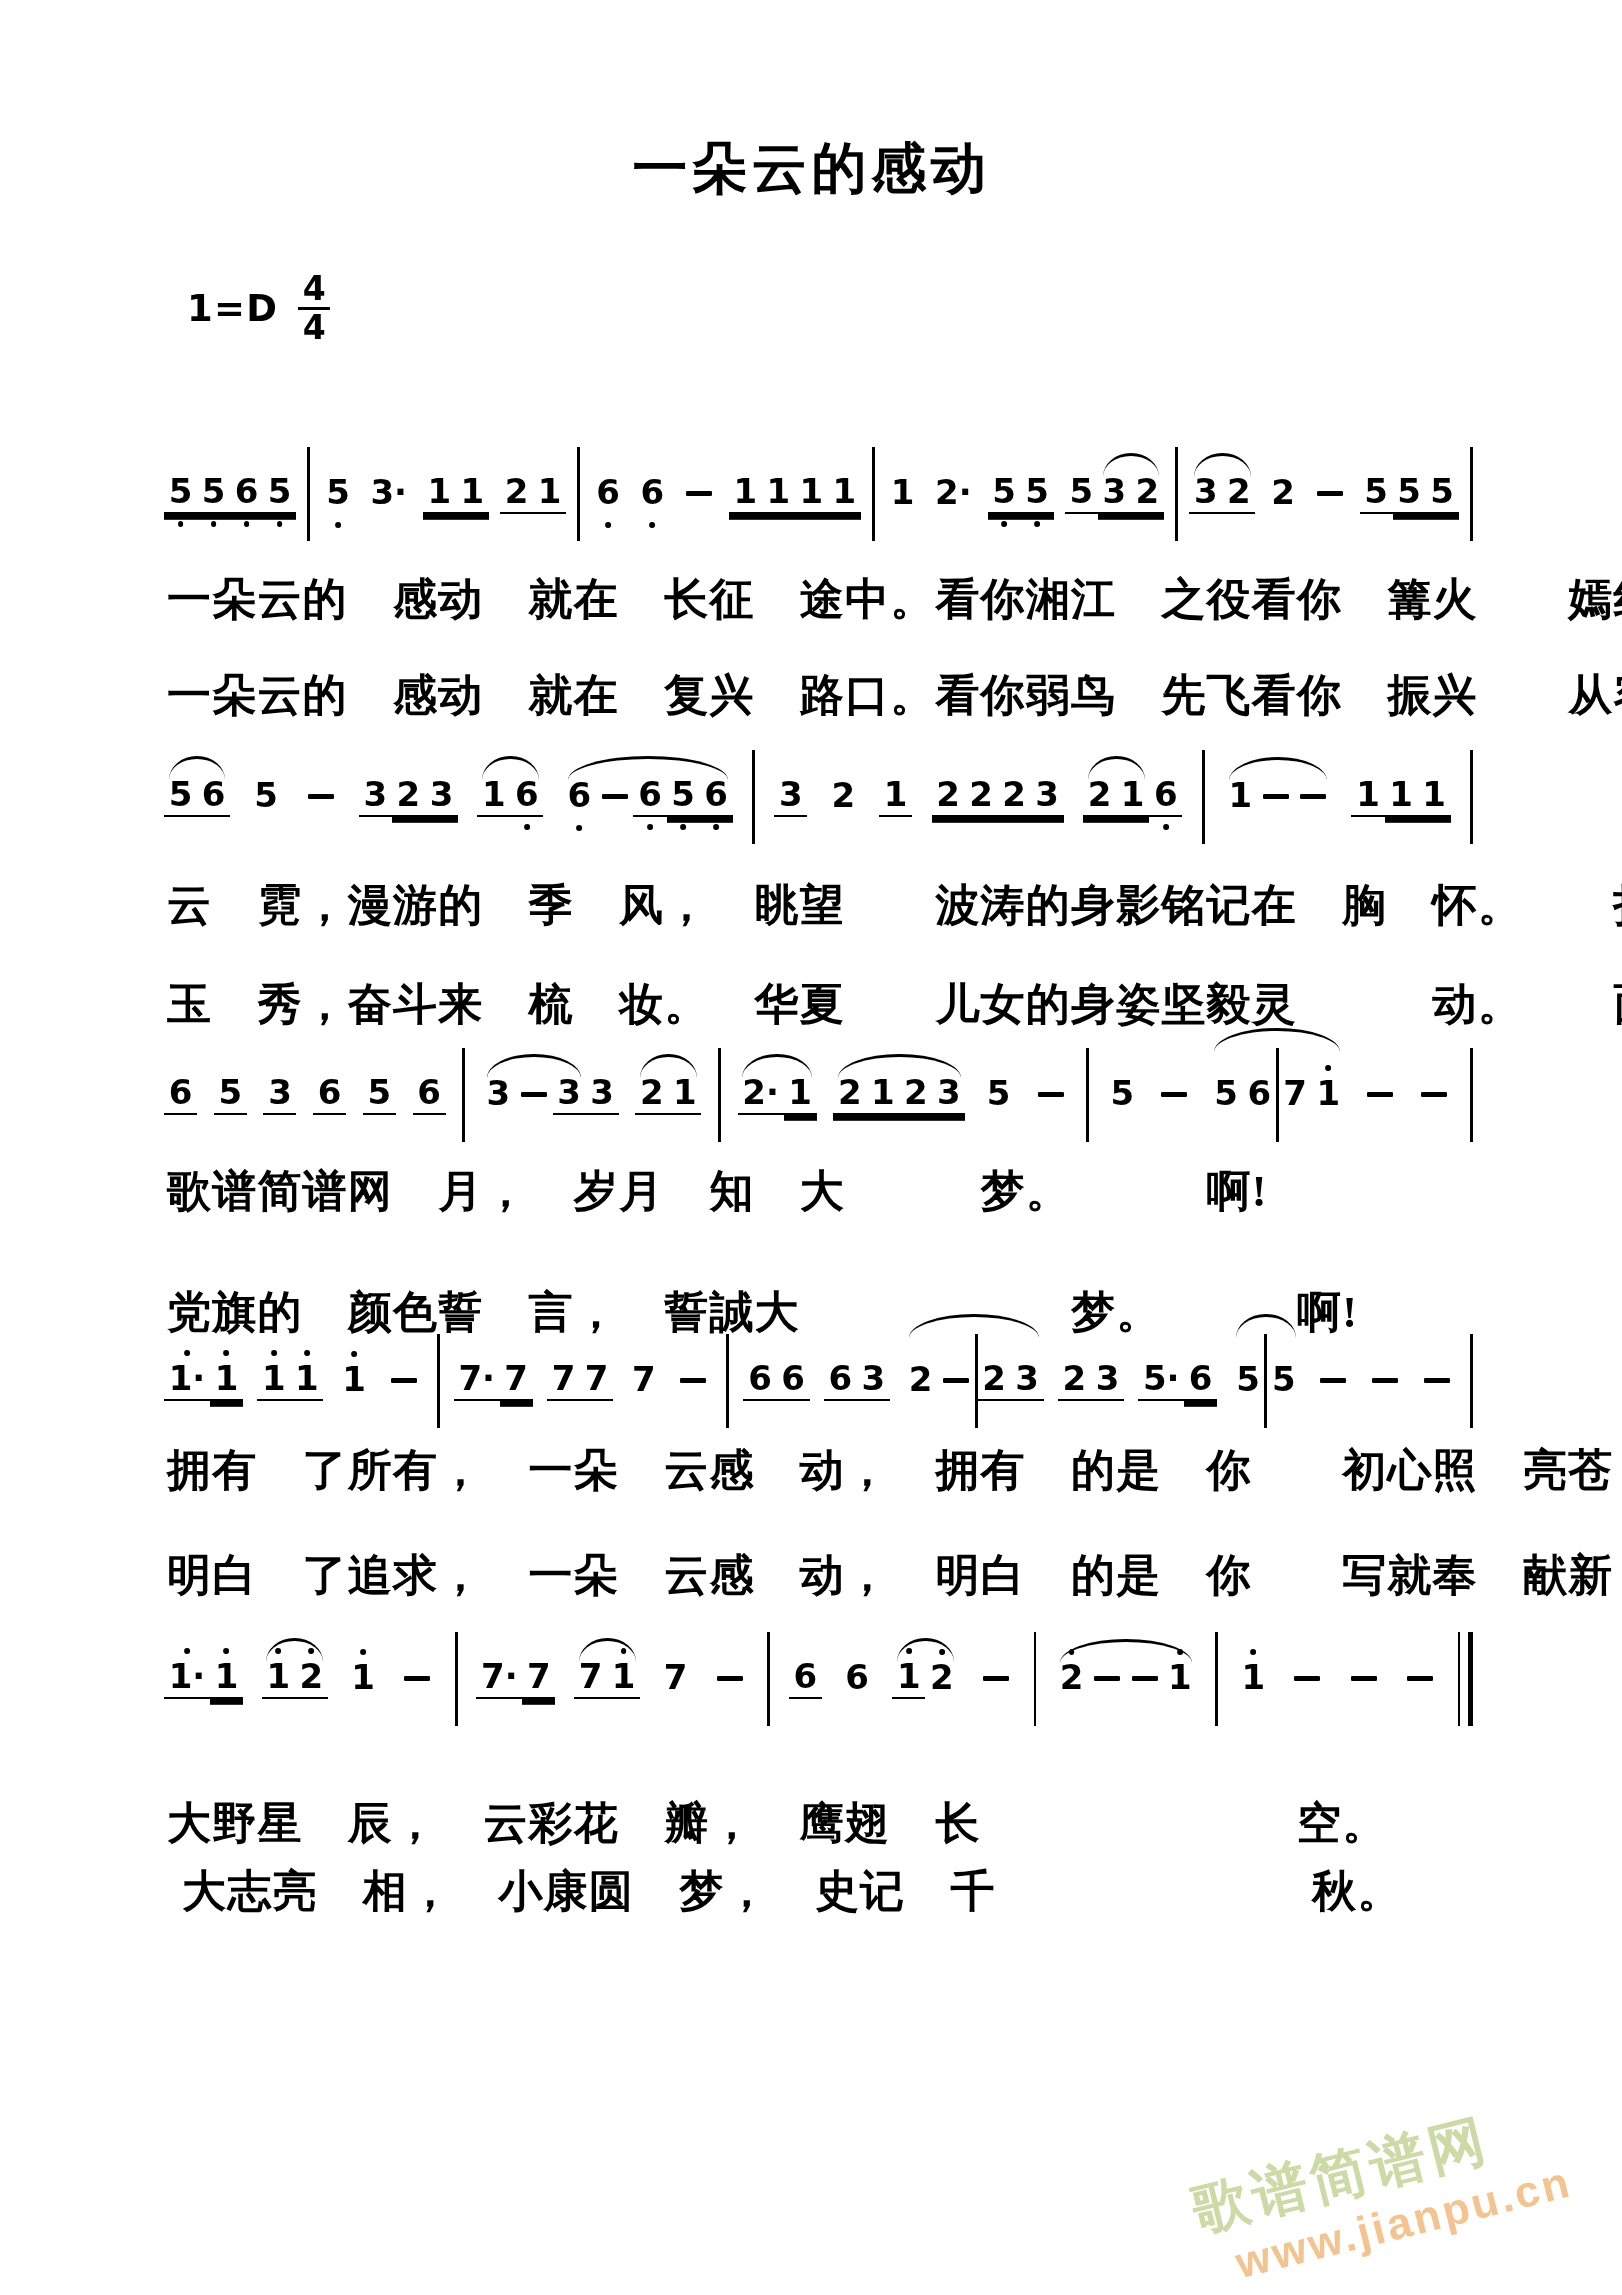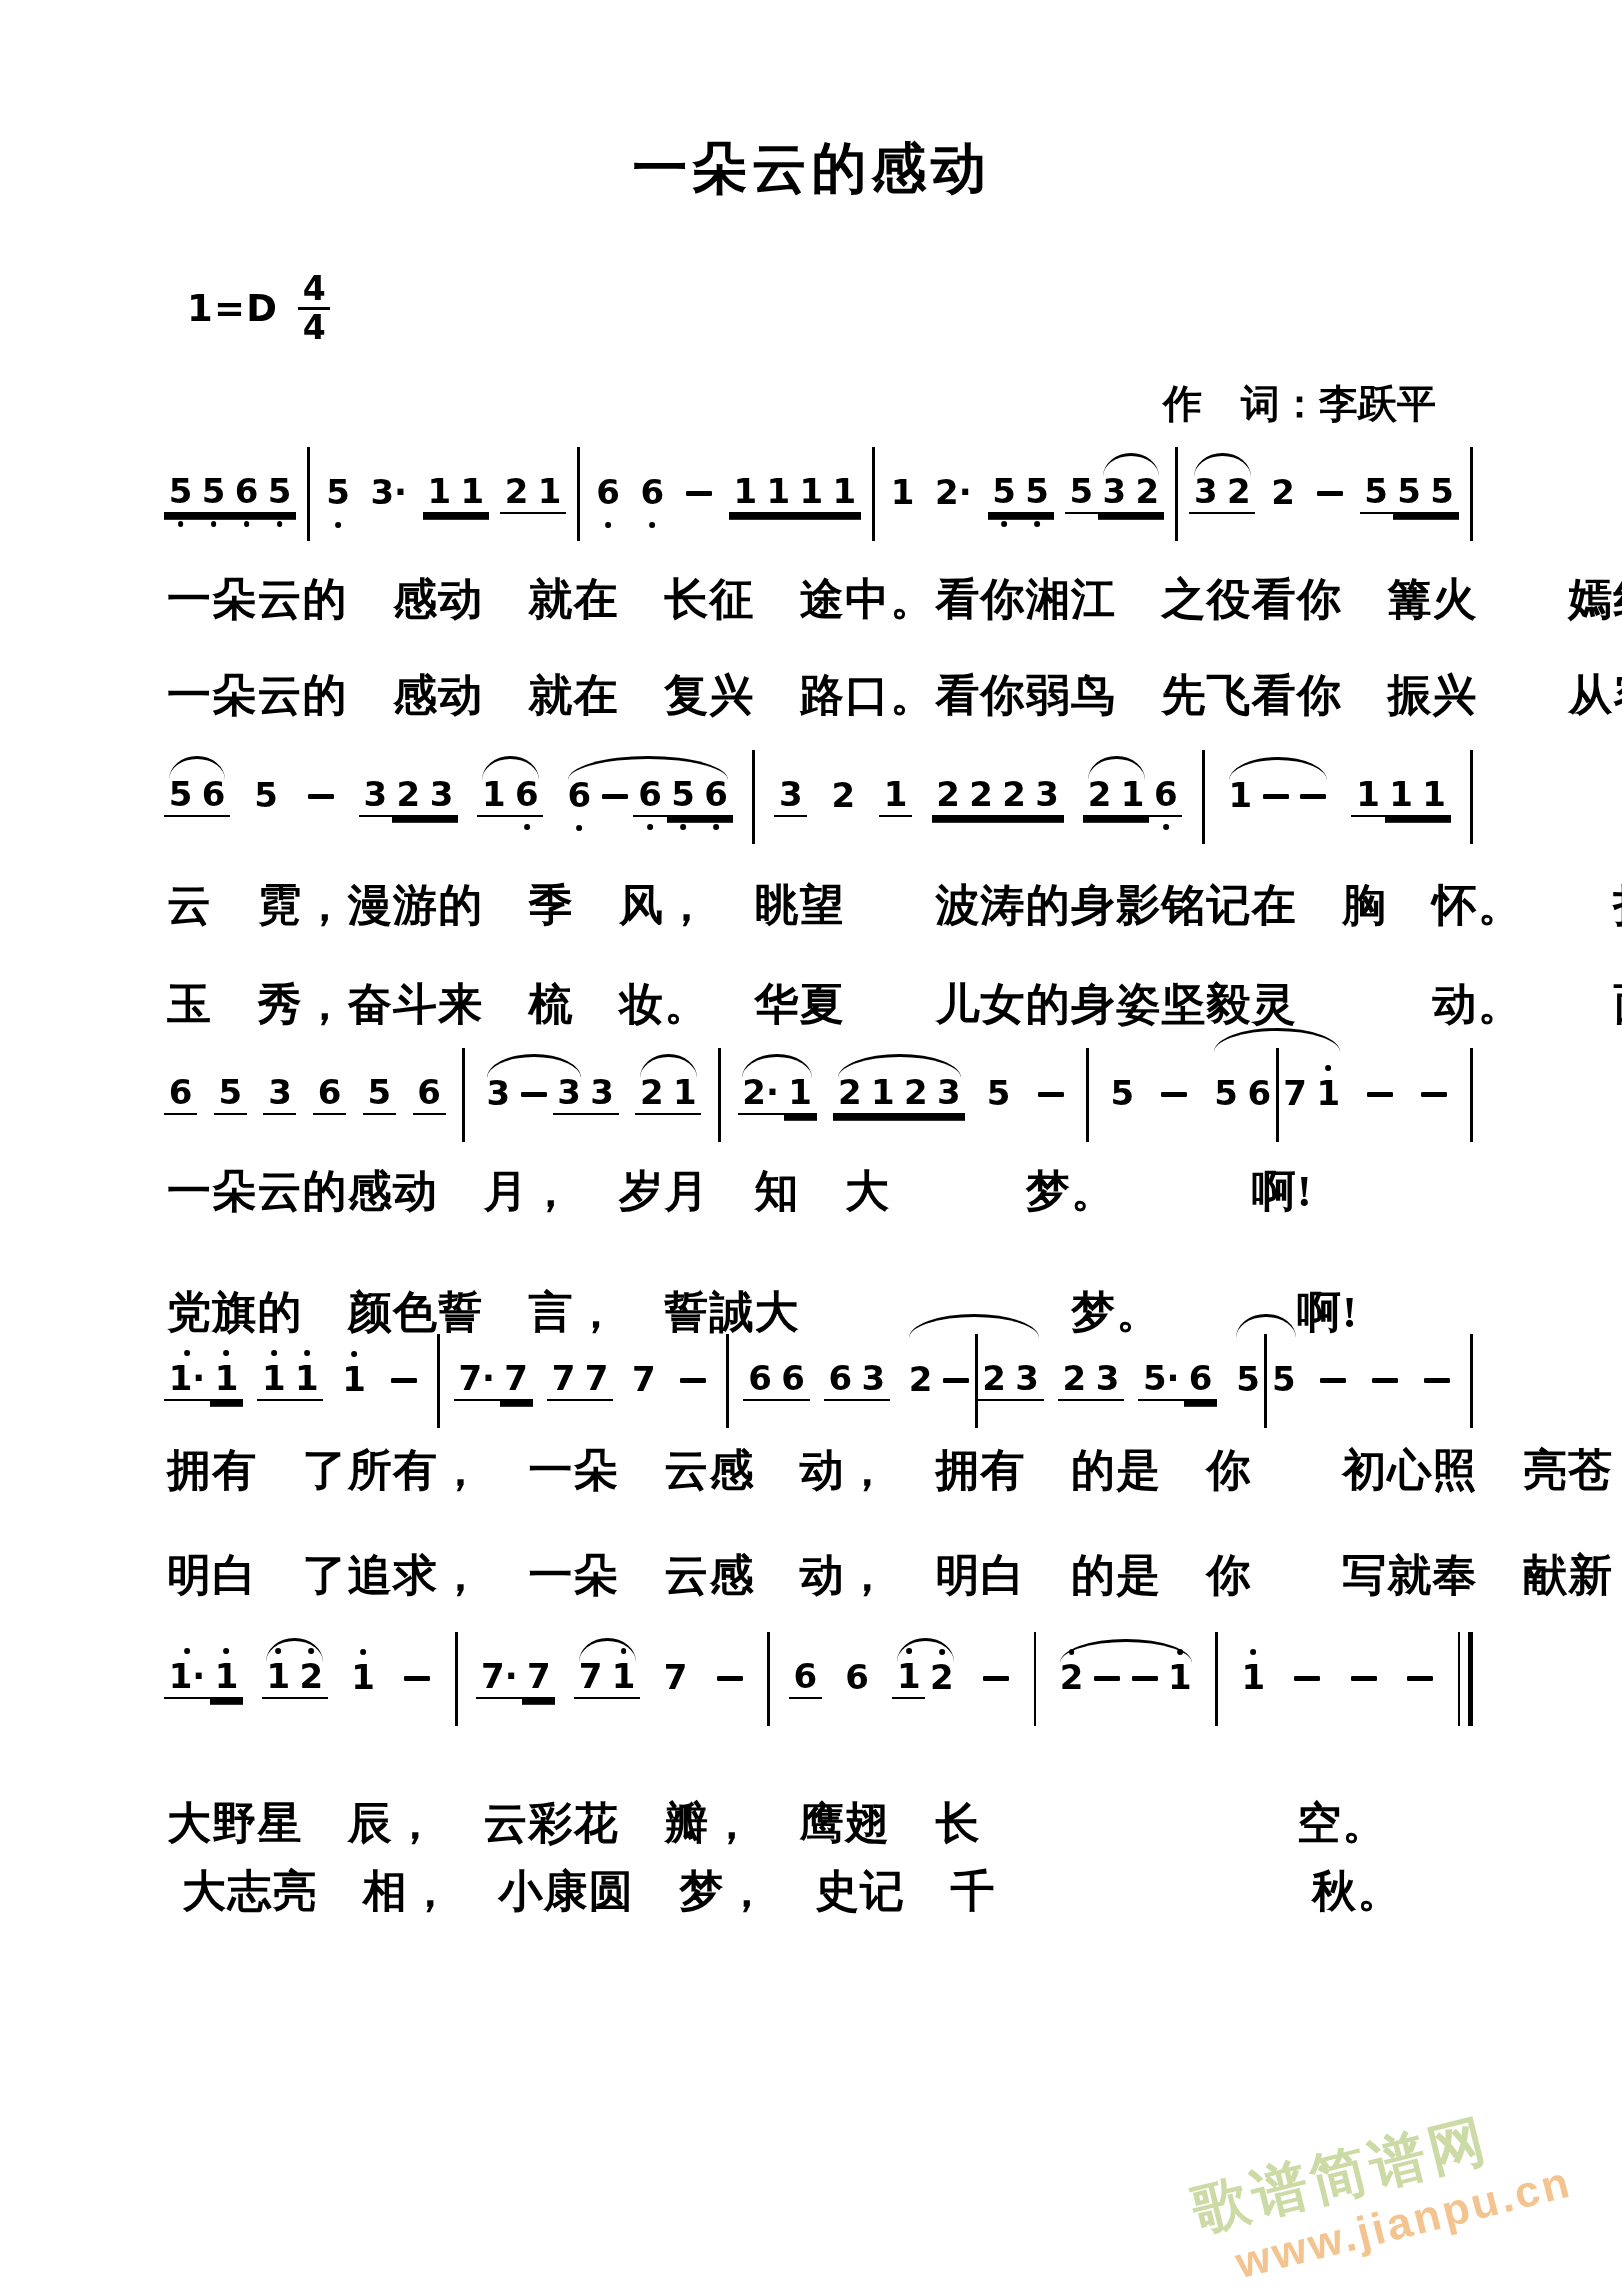--- a/index.html
+++ b/index.html
@@ -75,21 +75,20 @@
 
 <div class="keytime">
   <span class="keysig">1=D</span>
   <span class="timesig">
     <span class="ts-top">4</span>
     <span class="ts-bot">4</span>
   </span>
 </div>
 
 <div class="credits">
-  <div>作　词：李跃平</div>
 </div>
 
 <div class="music-line" style="top:435px;">
     <span class="group">
       <span class="note u2 lo">5</span>
       <span class="note u2 lo">5</span>
       <span class="note u2 lo">6</span>
       <span class="note u2 lo">5</span>
     </span>
     <span class="bar"></span>
@@ -341,21 +340,21 @@
     <span class="dash"></span>
     <span class="dash"></span>
     <span class="dash"></span>
     <span class="finalbar"></span>
   </div>
 
 <div class="lyric" style="top:570px;">一朵云的　感动　就在　长征　途中。看你湘江　之役看你　篝火　　嫣红。天边的</div>
 <div class="lyric" style="top:666px;">一朵云的　感动　就在　复兴　路口。看你弱鸟　先飞看你　振兴　　从容。未来的</div>
 <div class="lyric" style="top:876px;">云　霓，漫游的　季　风，　眺望　　波涛的身影铭记在　胸　怀。　　抚摸</div>
 <div class="lyric" style="top:975px;">玉　秀，奋斗来　梳　妆。　华夏　　儿女的身姿坚毅灵　　　动。　　面向</div>
-<div class="lyric" style="top:1162px;">一朵云的感动　月，　岁月　知　大　　　梦。　　　啊!</div>
+<div class="lyric" style="top:1162px;">歌谱简谱网　月，　岁月　知　大　　　梦。　　　啊!</div>
 <div class="lyric" style="top:1283px;">党旗的　颜色誓　言，　誓誠大　　　　　　梦。　　　啊!</div>
 <div class="lyric" style="top:1441px;">拥有　了所有，　一朵　云感　动，　拥有　的是　你　　初心照　亮苍　穹。</div>
 <div class="lyric" style="top:1546px;">明白　了追求，　一朵　云感　动，　明白　的是　你　　写就奉　献新　篇。</div>
 <div class="lyric" style="top:1794px;">大野星　辰，　云彩花　瓣，　鹰翅　长　　　　　　　空。</div>
 <div class="lyric" style="top:1862px;margin-left:15px;">大志亮　相，　小康圆　梦，　史记　千　　　　　　　秋。</div>
 
 <div class="wm">
   <div class="wm1" style="color: rgb(204, 218, 165);">歌谱简谱网</div>
   <div class="wm2" style="color: rgb(243, 196, 143);">www.jianpu.cn</div>
 </div>

